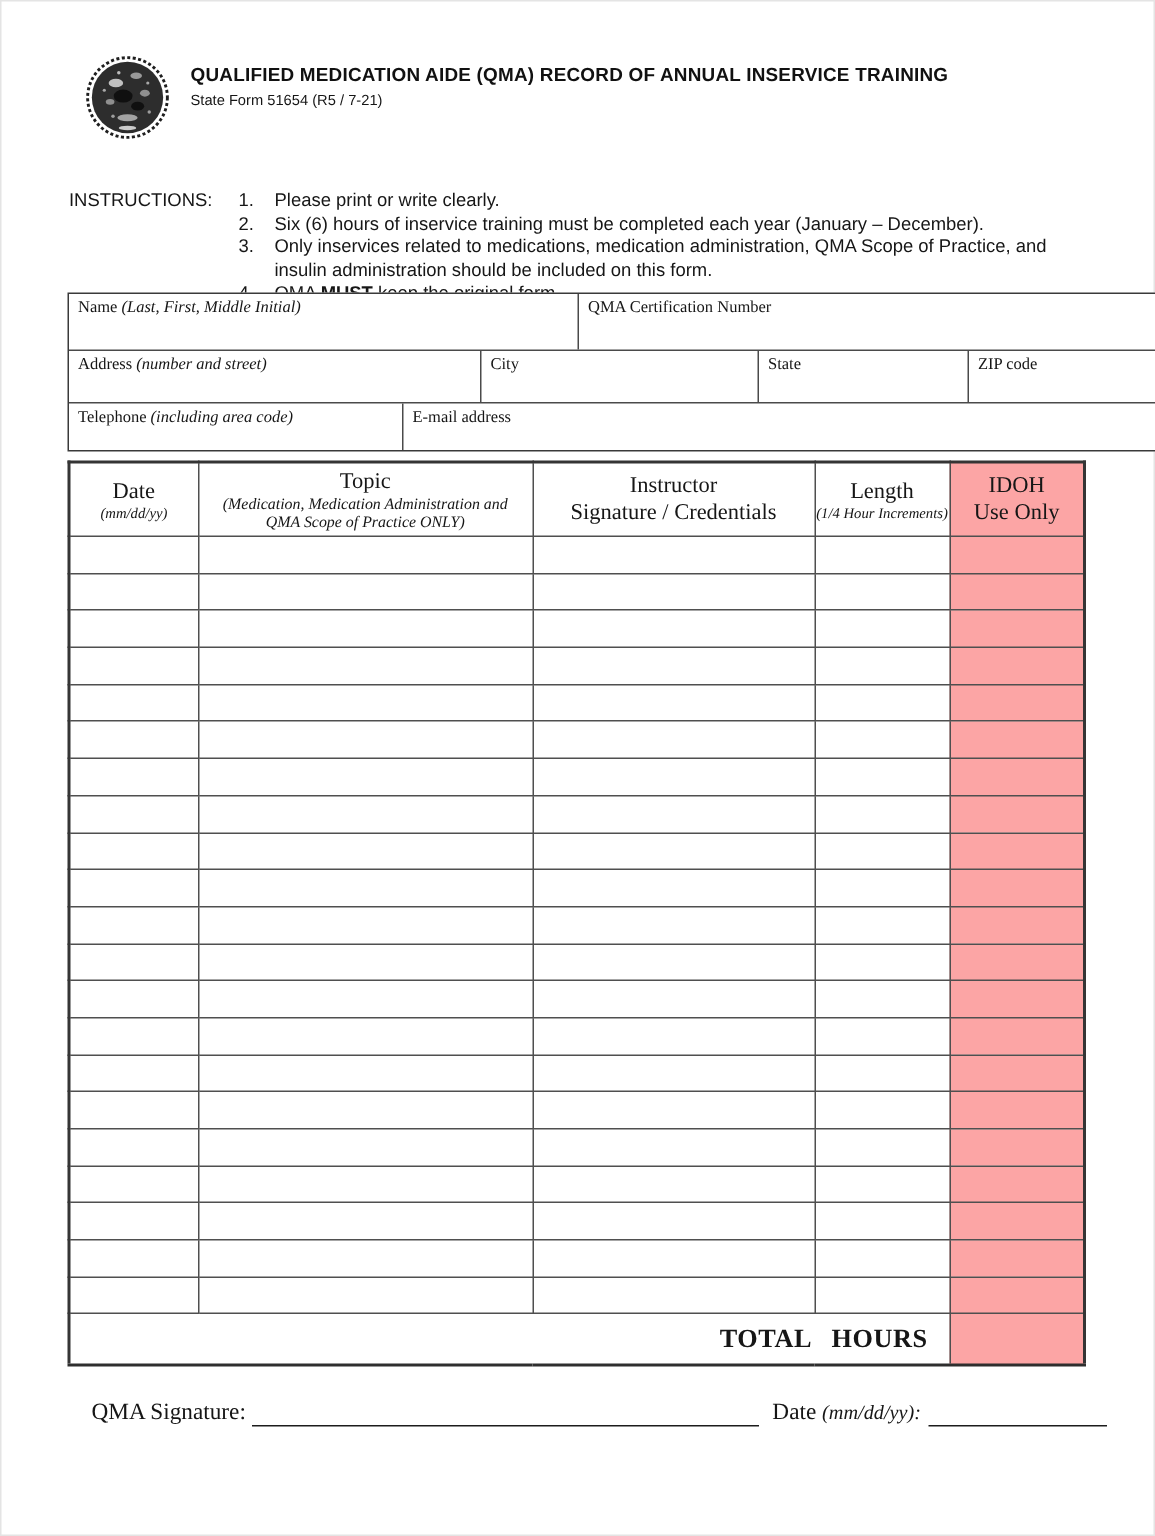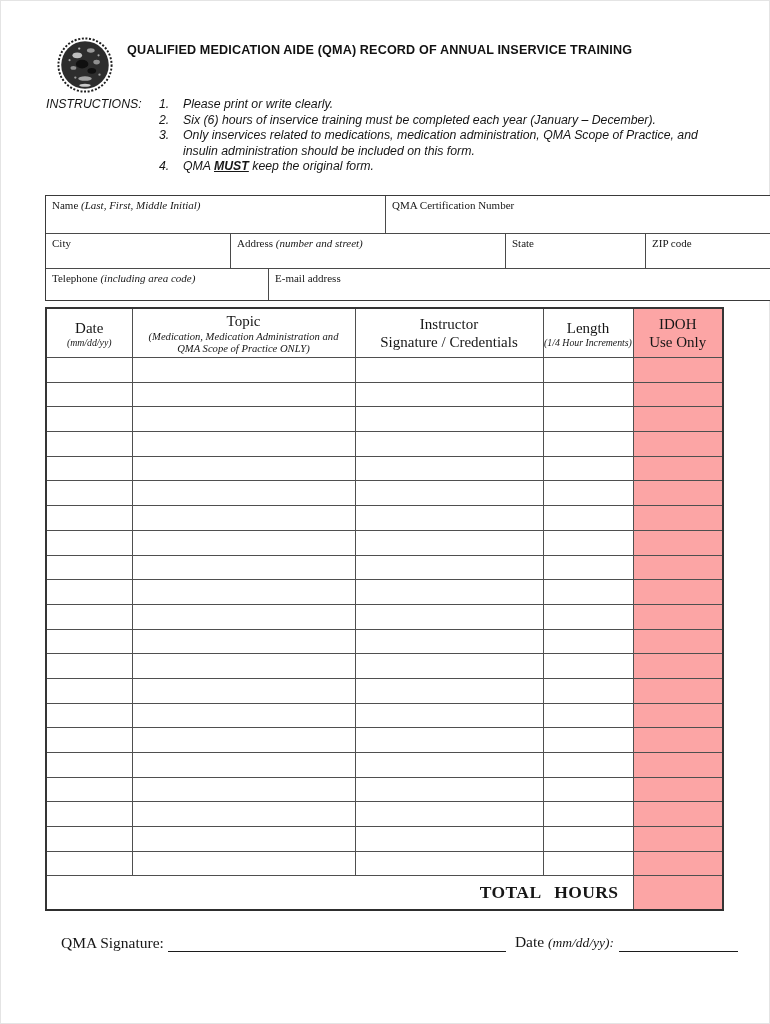--- a/index.html
+++ b/index.html
@@ -13,22 +13,22 @@
   
   .header-block { position:absolute; left:56px; top:36px; display:flex; }
   .seal { width:58px; height:58px; flex:0 0 58px; }
   .titles { margin-left:13px; padding-top:7px; font-family:"Liberation Sans", sans-serif; }
   .form-title { margin:0; font-size:12.6px; font-weight:bold; letter-spacing:.15px; white-space:nowrap; color:#111; }
   .form-sub { font-size:9.8px; line-height:13px; margin-top:3px; color:#161616; }
   .form-sub.first { margin-top:4px; }
 
   
   .instructions {
-    position:absolute; left:46px; top:97px; width:690px;
-    font-family:"Liberation Sans", sans-serif; font-style:italic;
+    position:absolute; left:46px; top:126px; width:690px;
+    font-family:"Liberation Sans", sans-serif; 
     font-size:12.3px; line-height:15.6px;
   }
   .ins-label { position:absolute; left:0; top:0; }
   .ins-items { margin-left:113px; }
   .ins-item { display:flex; }
   .ins-item .num { flex:0 0 24px; }
   .ins-item .txt { width:536px; }
   .must { font-weight:bold; text-decoration:underline; }
 
   
@@ -100,20 +100,21 @@
       <circle cx="24" cy="13" r="1.2" fill="#fafafa" opacity="0.7"></circle>
       <circle cx="44" cy="20" r="1.1" fill="#fafafa" opacity="0.6"></circle>
       <circle cx="14" cy="25" r="1.1" fill="#fafafa" opacity="0.6"></circle>
       <circle cx="45" cy="40" r="1.2" fill="#fafafa" opacity="0.55"></circle>
       <circle cx="20" cy="43" r="1.2" fill="#fafafa" opacity="0.55"></circle>
       <ellipse cx="30" cy="51" rx="6" ry="1.6" fill="#f2f2f2" opacity="0.8"></ellipse>
     </svg>
   </div>
   <div class="titles">
     <h1 class="form-title">QUALIFIED MEDICATION AIDE (QMA) RECORD OF ANNUAL INSERVICE TRAINING</h1>
+    <div class="form-sub first">State Form 51654 (R5 / 7-21)</div>
   </div>
 </div>
 
 <div class="instructions">
   <span class="ins-label">INSTRUCTIONS:</span>
   <div class="ins-items">
     <div class="ins-item">
       <span class="num">1.</span>
       <span class="txt">Please print or write clearly.</span>
     </div>
@@ -136,26 +137,26 @@
   <div class="info-row r1">
     <div class="fcell w-name">
       <span class="lbl">Name</span>
       <span class="hint">(Last, First, Middle Initial)</span>
     </div>
     <div class="fcell">
       <span class="lbl">QMA Certification Number</span>
     </div>
   </div>
   <div class="info-row r2">
-    <div class="fcell w-city">
-      <span class="lbl">City</span>
-    </div>
     <div class="fcell w-address">
       <span class="lbl">Address</span>
       <span class="hint">(number and street)</span>
+    </div>
+    <div class="fcell w-city">
+      <span class="lbl">City</span>
     </div>
     <div class="fcell w-state">
       <span class="lbl">State</span>
     </div>
     <div class="fcell">
       <span class="lbl">ZIP code</span>
     </div>
   </div>
   <div class="info-row r3">
     <div class="fcell w-phone">

